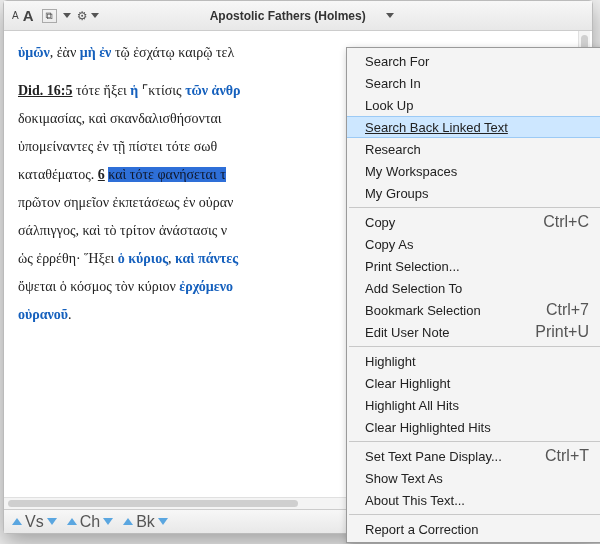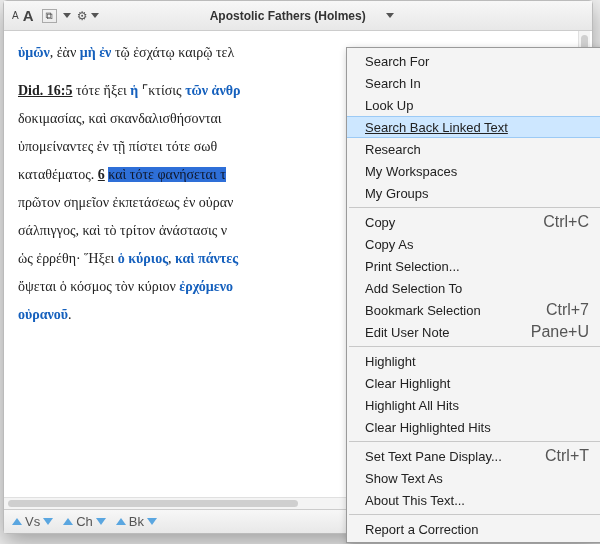--- a/index.html
+++ b/index.html
@@ -56,21 +56,21 @@
   .ref { font-weight: bold; text-decoration: underline; }
   .vnum { font-weight: bold; text-decoration: underline; }
   .footer {
     height: 24px;
     border-top: 1px solid #ccc;
     background: linear-gradient(#f7f7f7,#e8e8e8);
     display: flex;
     align-items: center;
     gap: 10px;
     padding: 0 8px;
-    font-size: 13px;
+    font-size: 16px;
     color: #555;
   }
   .nav-group { display:flex; align-items:center; gap:3px;}
   .tri-up-s { width:0;height:0;border-left:5px solid transparent;border-right:5px solid transparent;border-bottom:7px solid #5aa6e0;}
   .tri-dn-s { width:0;height:0;border-left:5px solid transparent;border-right:5px solid transparent;border-top:7px solid #5aa6e0;}
   .scrollbar-v {
     position:absolute; right:2px; top:30px; bottom:24px; width:12px;
     background:#f4f4f4; border-left:1px solid #e0e0e0;
   }
   .scrollbar-v .thumb { position:absolute; left:2px; right:2px; top:4px; height:230px; background:#cfcfcf; border-radius:4px;}
@@ -230,21 +230,21 @@
     <div class="menu-item">
       <span>Add Selection To</span>
       <span class="sub-arrow"></span>
     </div>
     <div class="menu-item">
       <span>Bookmark Selection</span>
       <span class="shortcut">Ctrl+7</span>
     </div>
     <div class="menu-item">
       <span>Edit User Note</span>
-      <span class="shortcut">Pane+U</span>
+      <span class="shortcut">Print+U</span>
     </div>
     <div class="menu-sep"></div>
     <div class="menu-item">
       <span>Highlight</span>
       <span class="sub-arrow"></span>
     </div>
     <div class="menu-item">
       <span>Clear Highlight</span>
     </div>
     <div class="menu-item">

